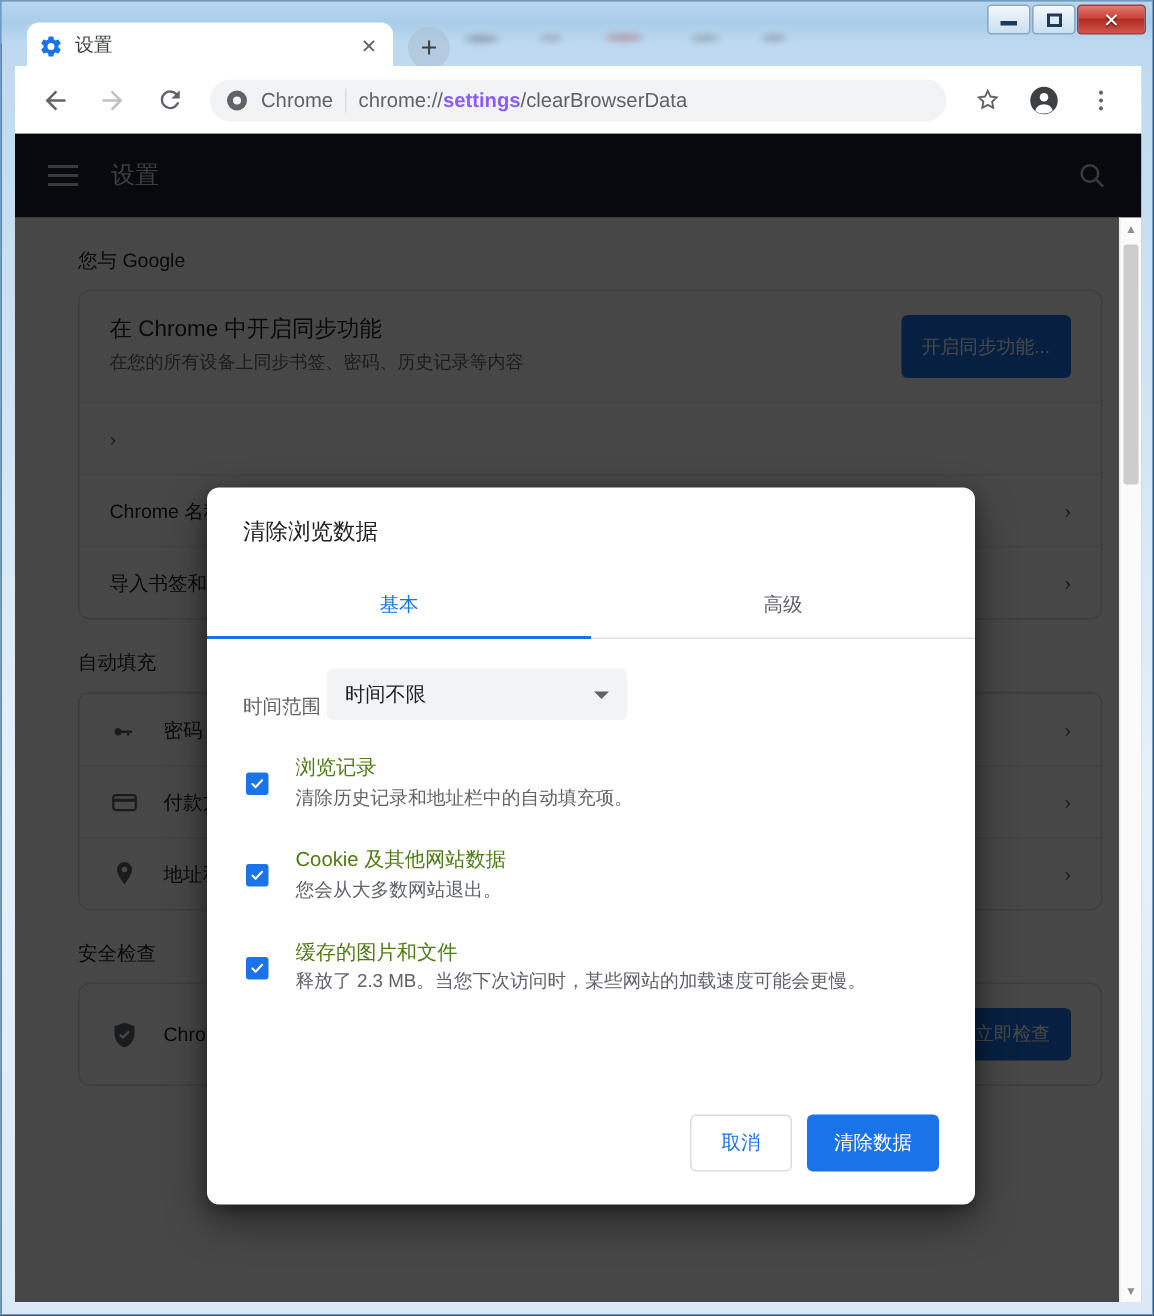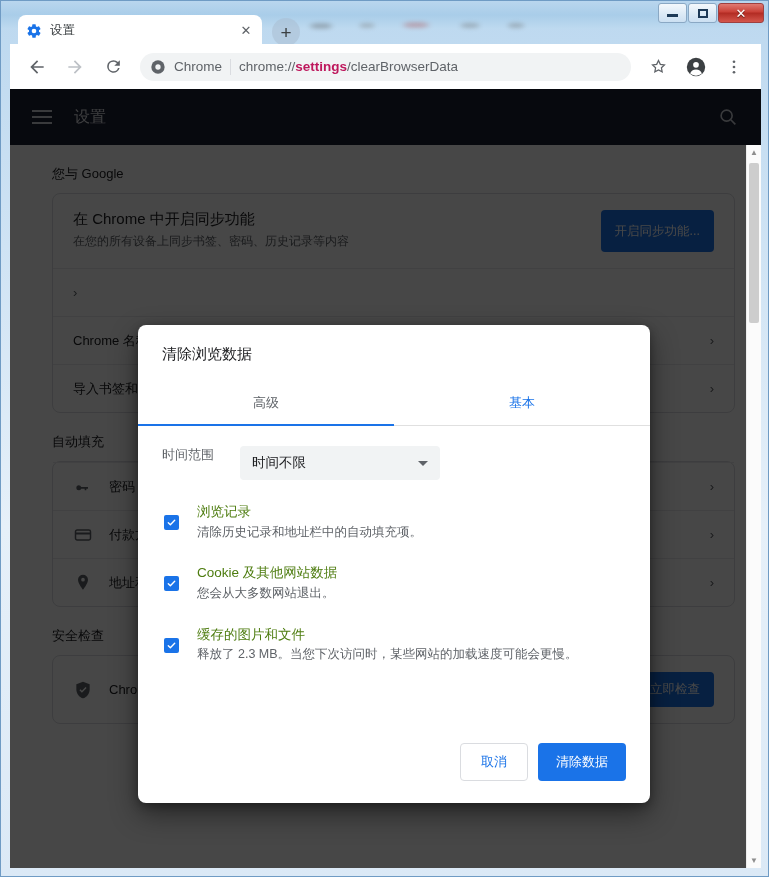--- a/index.html
+++ b/index.html
@@ -90,21 +90,21 @@
   .omnibox {
     flex: 1; height: 28px; margin: 0 8px;
     background: #f1f3f4; border-radius: 14px;
     display: flex; align-items: center; padding: 0 10px;
     font-size: 13.5px; color: #202124;
   }
   .omni-chrome-icon { width: 16px; height: 16px; flex: 0 0 16px; margin-right: 8px; }
   .omni-scheme-label { color: #5f6368; margin-right: 8px; }
   .omni-divider { width: 1px; height: 16px; background: #dadce0; margin-right: 8px; }
   .omni-url { color: #5f6368; white-space: nowrap; }
-  .omni-url b { color: #be185d; font-weight: 600; }
+  .omni-url b { color: #8b5cf6; font-weight: 600; }
 
   
   .page {
     position: absolute; left: 0; top: 79px; width: 751px; height: 779px;
     background: #fff; overflow: hidden;
   }
   .page-dim {
     position: absolute; inset: 0; background: rgba(0,0,0,.72); z-index: 60; pointer-events: none;
   }
   .settings-header {
@@ -166,21 +166,21 @@
   .modal-title { font-size: 15px; color: #202124; padding: 20px 24px 16px; }
   .modal-tabs { display: flex; position: relative; border-bottom: 1px solid #e0e0e0; }
   .modal-tab {
     flex: 1; text-align: center; font-size: 13px; color: #5f6368;
     padding: 14px 0 13px;
   }
   .modal-tab.active { color: #1a73e8; }
   .tab-underline { position: absolute; left: 0; bottom: -1px; width: 50%; height: 2px; background: #1a73e8; }
 
   .modal-body { flex: 1; padding: 20px 24px 0; }
-  .range-row { display: flex; align-items: flex-start; gap: 26px; margin-bottom: 22px; }
+  .range-row { display: flex; align-items: flex-end; gap: 4px; margin-bottom: 22px; }
   .range-label { font-size: 13px; color: #5f6368; }
   .range-select {
     flex: 0 0 200px; height: 34px; background: #f1f3f4; border-radius: 4px;
     display: flex; align-items: center; padding: 0 12px;
     font-size: 13.5px; color: #202124;
   }
   .select-caret { margin-left: auto; width: 0; height: 0;
     border-left: 5px solid transparent; border-right: 5px solid transparent; border-top: 5px solid #5f6368; }
 
   .cb-item { display: flex; gap: 18px; margin-bottom: 22px; padding-left: 2px; }
@@ -366,22 +366,22 @@
       <div class="scrollbar">
         <div class="sb-arrow">▲</div>
         <div class="sb-thumb"></div>
         <div class="sb-arrow bottom">▼</div>
       </div>
 
       <div class="modal">
         <div class="modal-title">清除浏览数据</div>
 
         <div class="modal-tabs">
+          <div class="modal-tab active">基本</div>
           <div class="modal-tab">高级</div>
-          <div class="modal-tab active">基本</div>
           <div class="tab-underline"></div>
         </div>
 
         <div class="modal-body">
           <div class="range-row">
             <span class="range-label">时间范围</span>
             <div class="range-select">
               <span>时间不限</span>
               <span class="select-caret"></span>
             </div>

